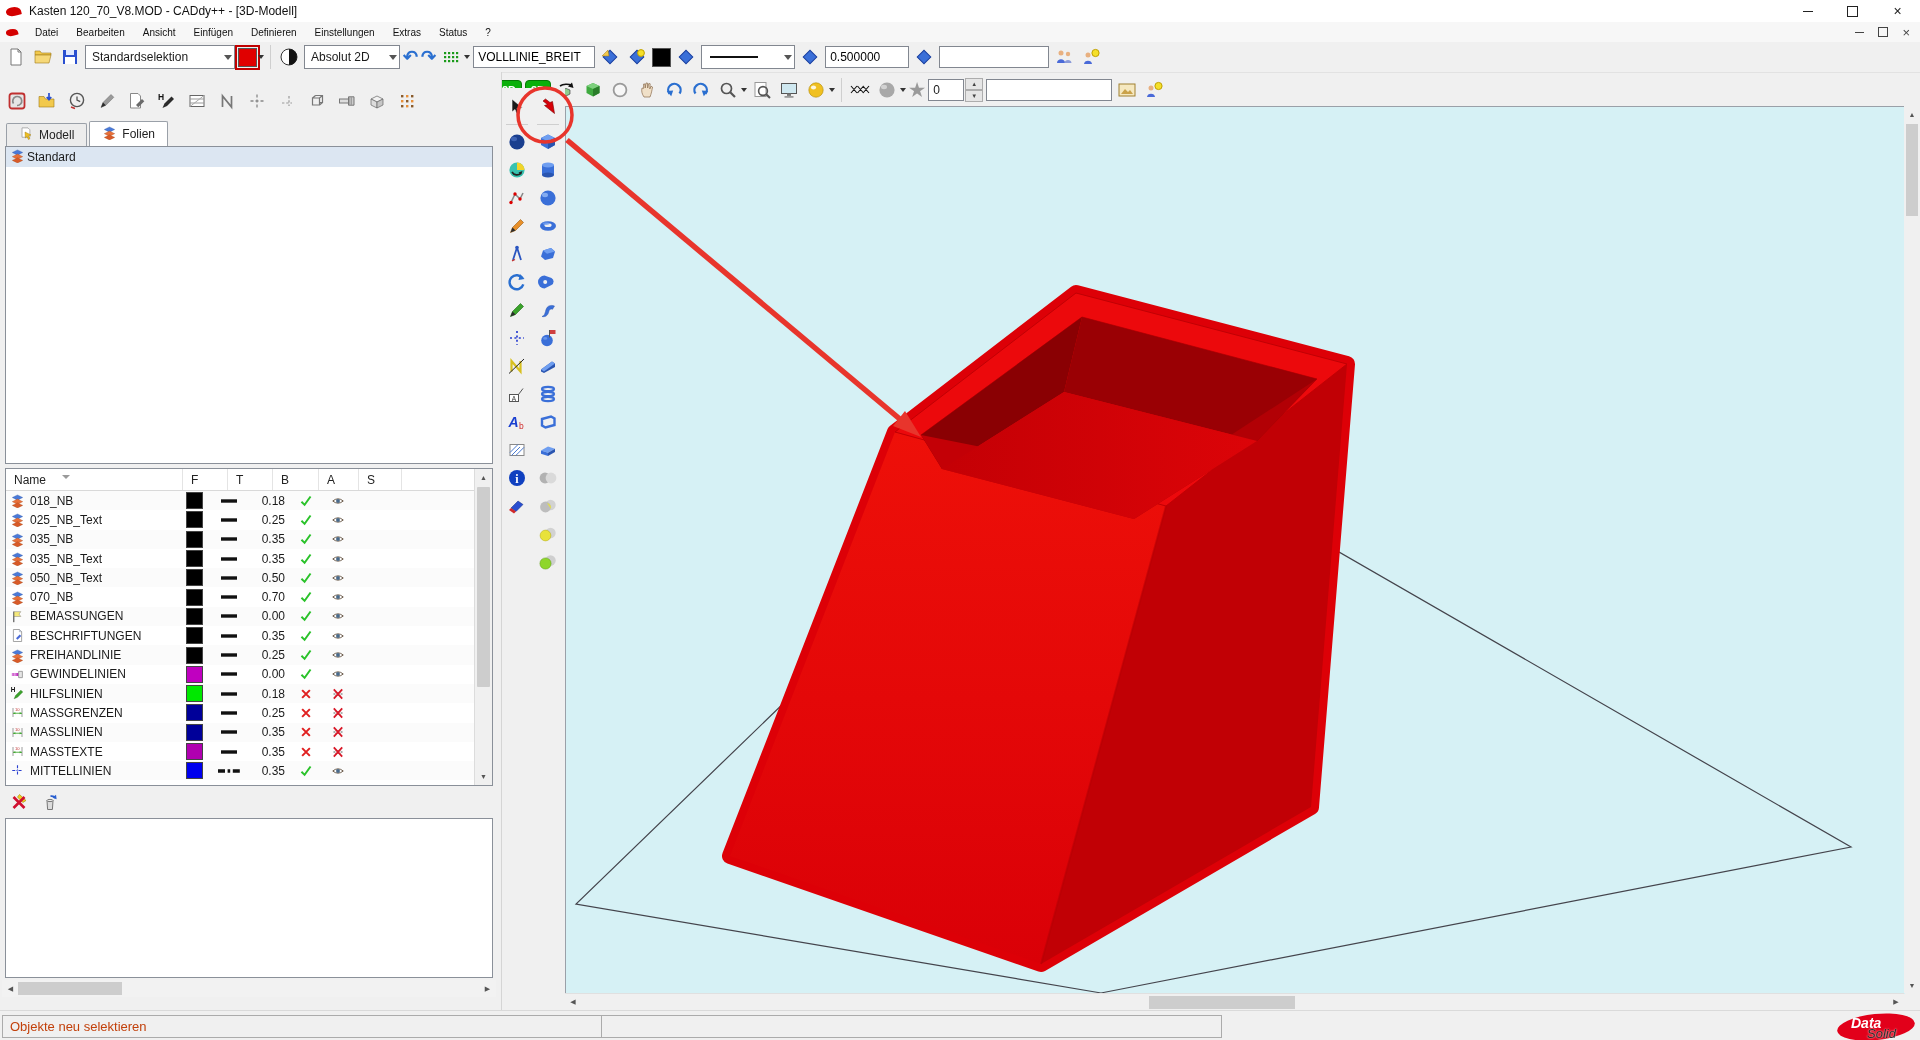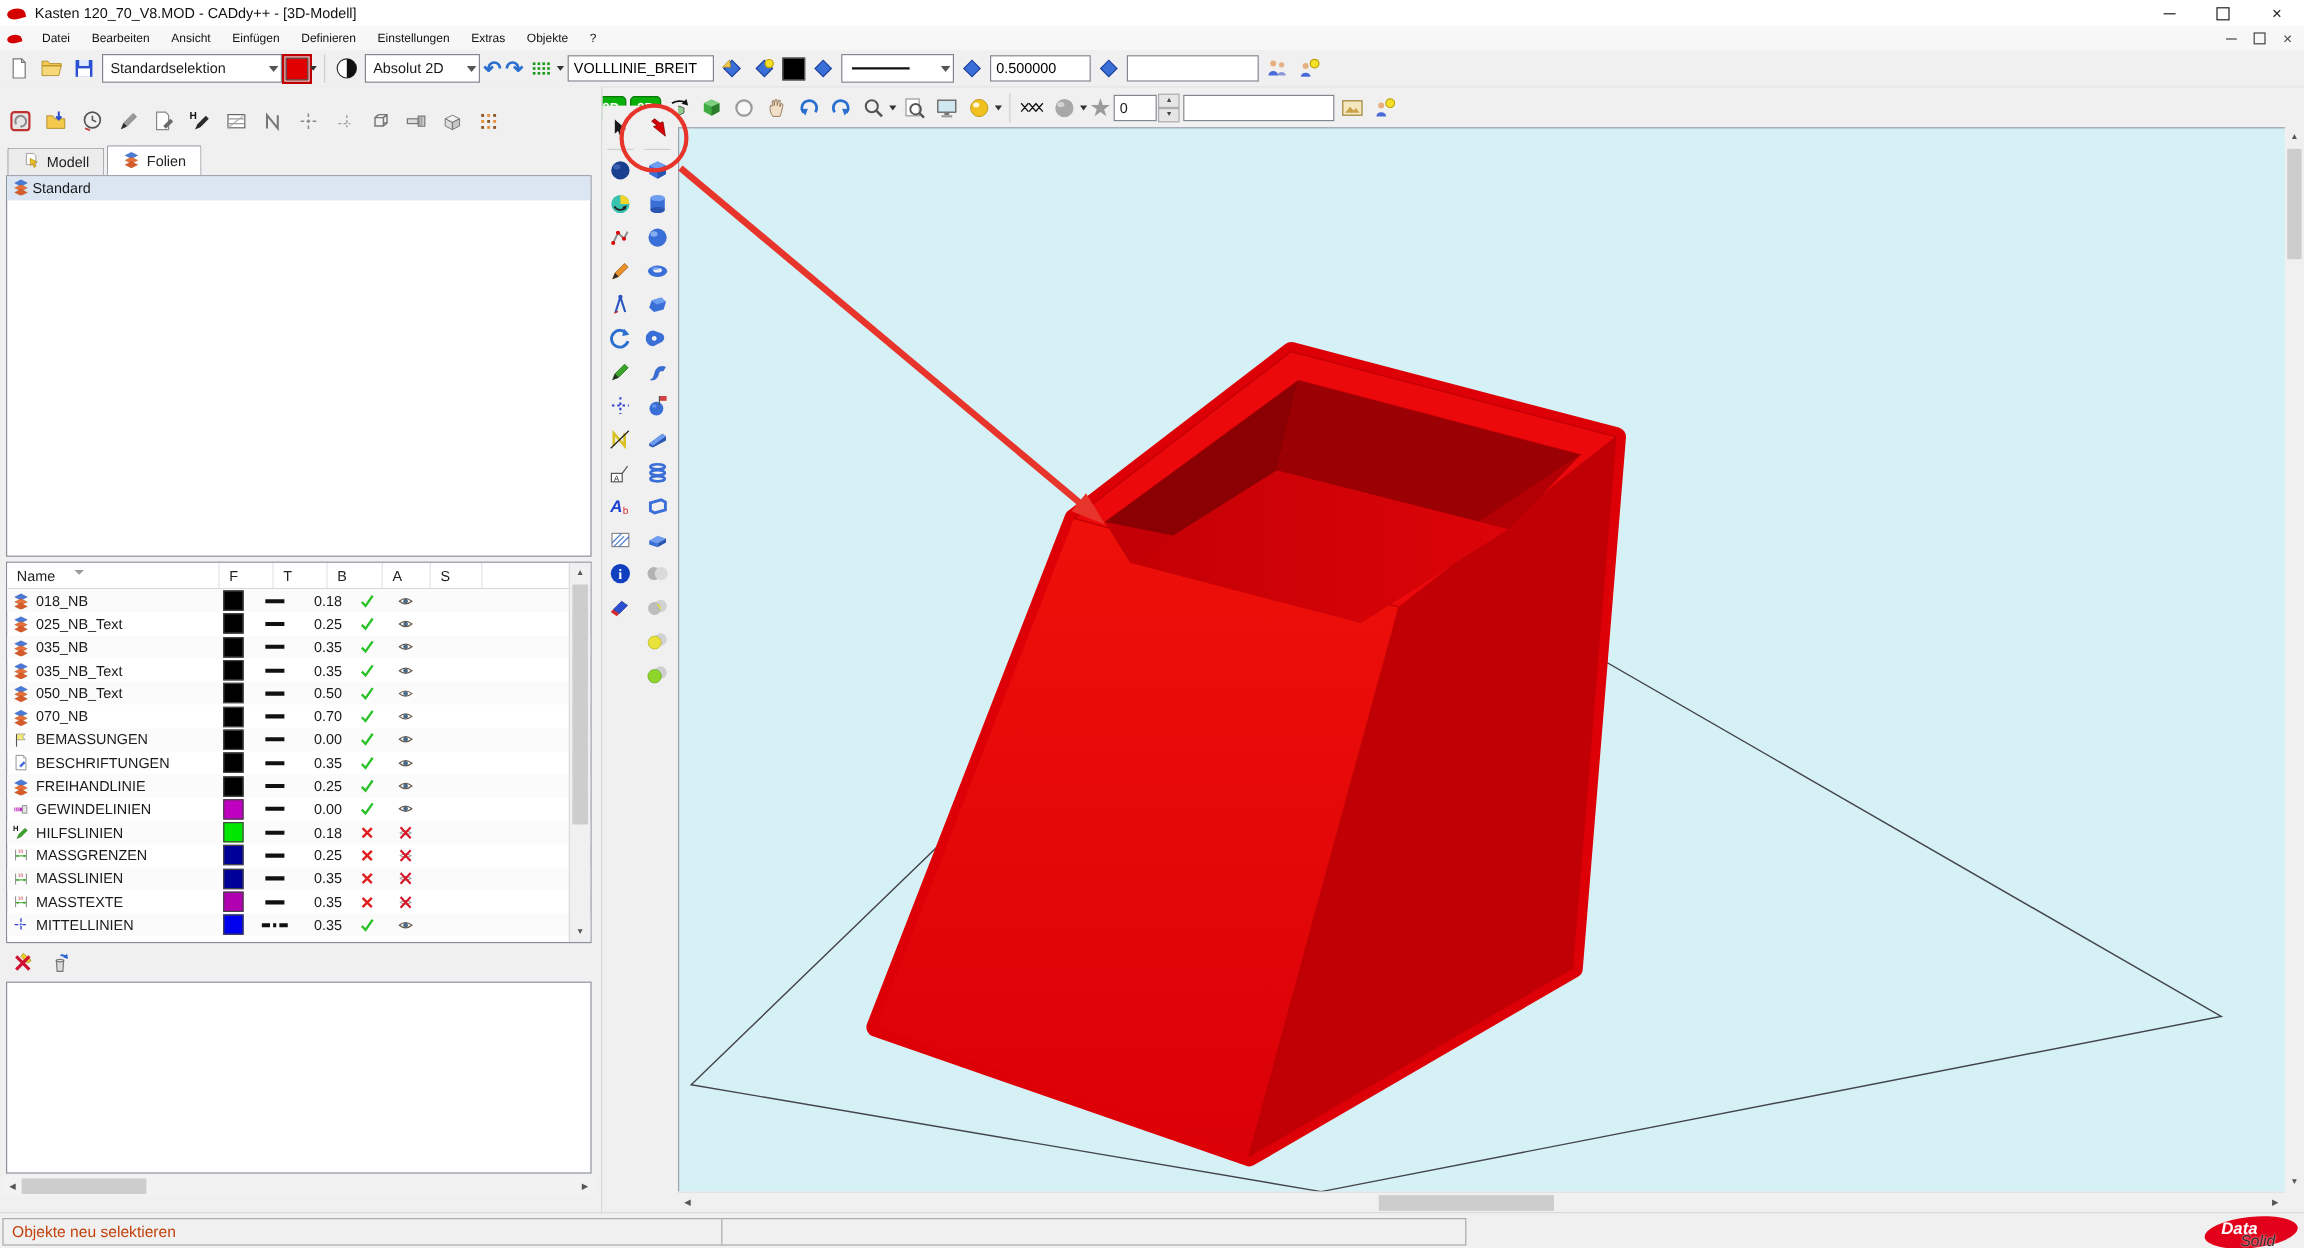--- a/index.html
+++ b/index.html
@@ -136,21 +136,21 @@
   <div class="menubar">
     <span class="swoosh" style="width:12px;height:7px;"></span>
     <div id="menu-items" style="display:flex;">
         <span class="menuitem">Datei</span>
         <span class="menuitem">Bearbeiten</span>
         <span class="menuitem">Ansicht</span>
         <span class="menuitem">Einfügen</span>
         <span class="menuitem">Definieren</span>
         <span class="menuitem">Einstellungen</span>
         <span class="menuitem">Extras</span>
-        <span class="menuitem">Objekte</span>
+        <span class="menuitem">Status</span>
         <span class="menuitem">?</span>
       </div>
     <div class="mdictrls">
       <span class="min"></span>
       <span class="max"></span>
       <span style="font-size:13px;">×</span>
     </div>
   </div>
 
   <div class="toolbar1" id="toolbar1">

